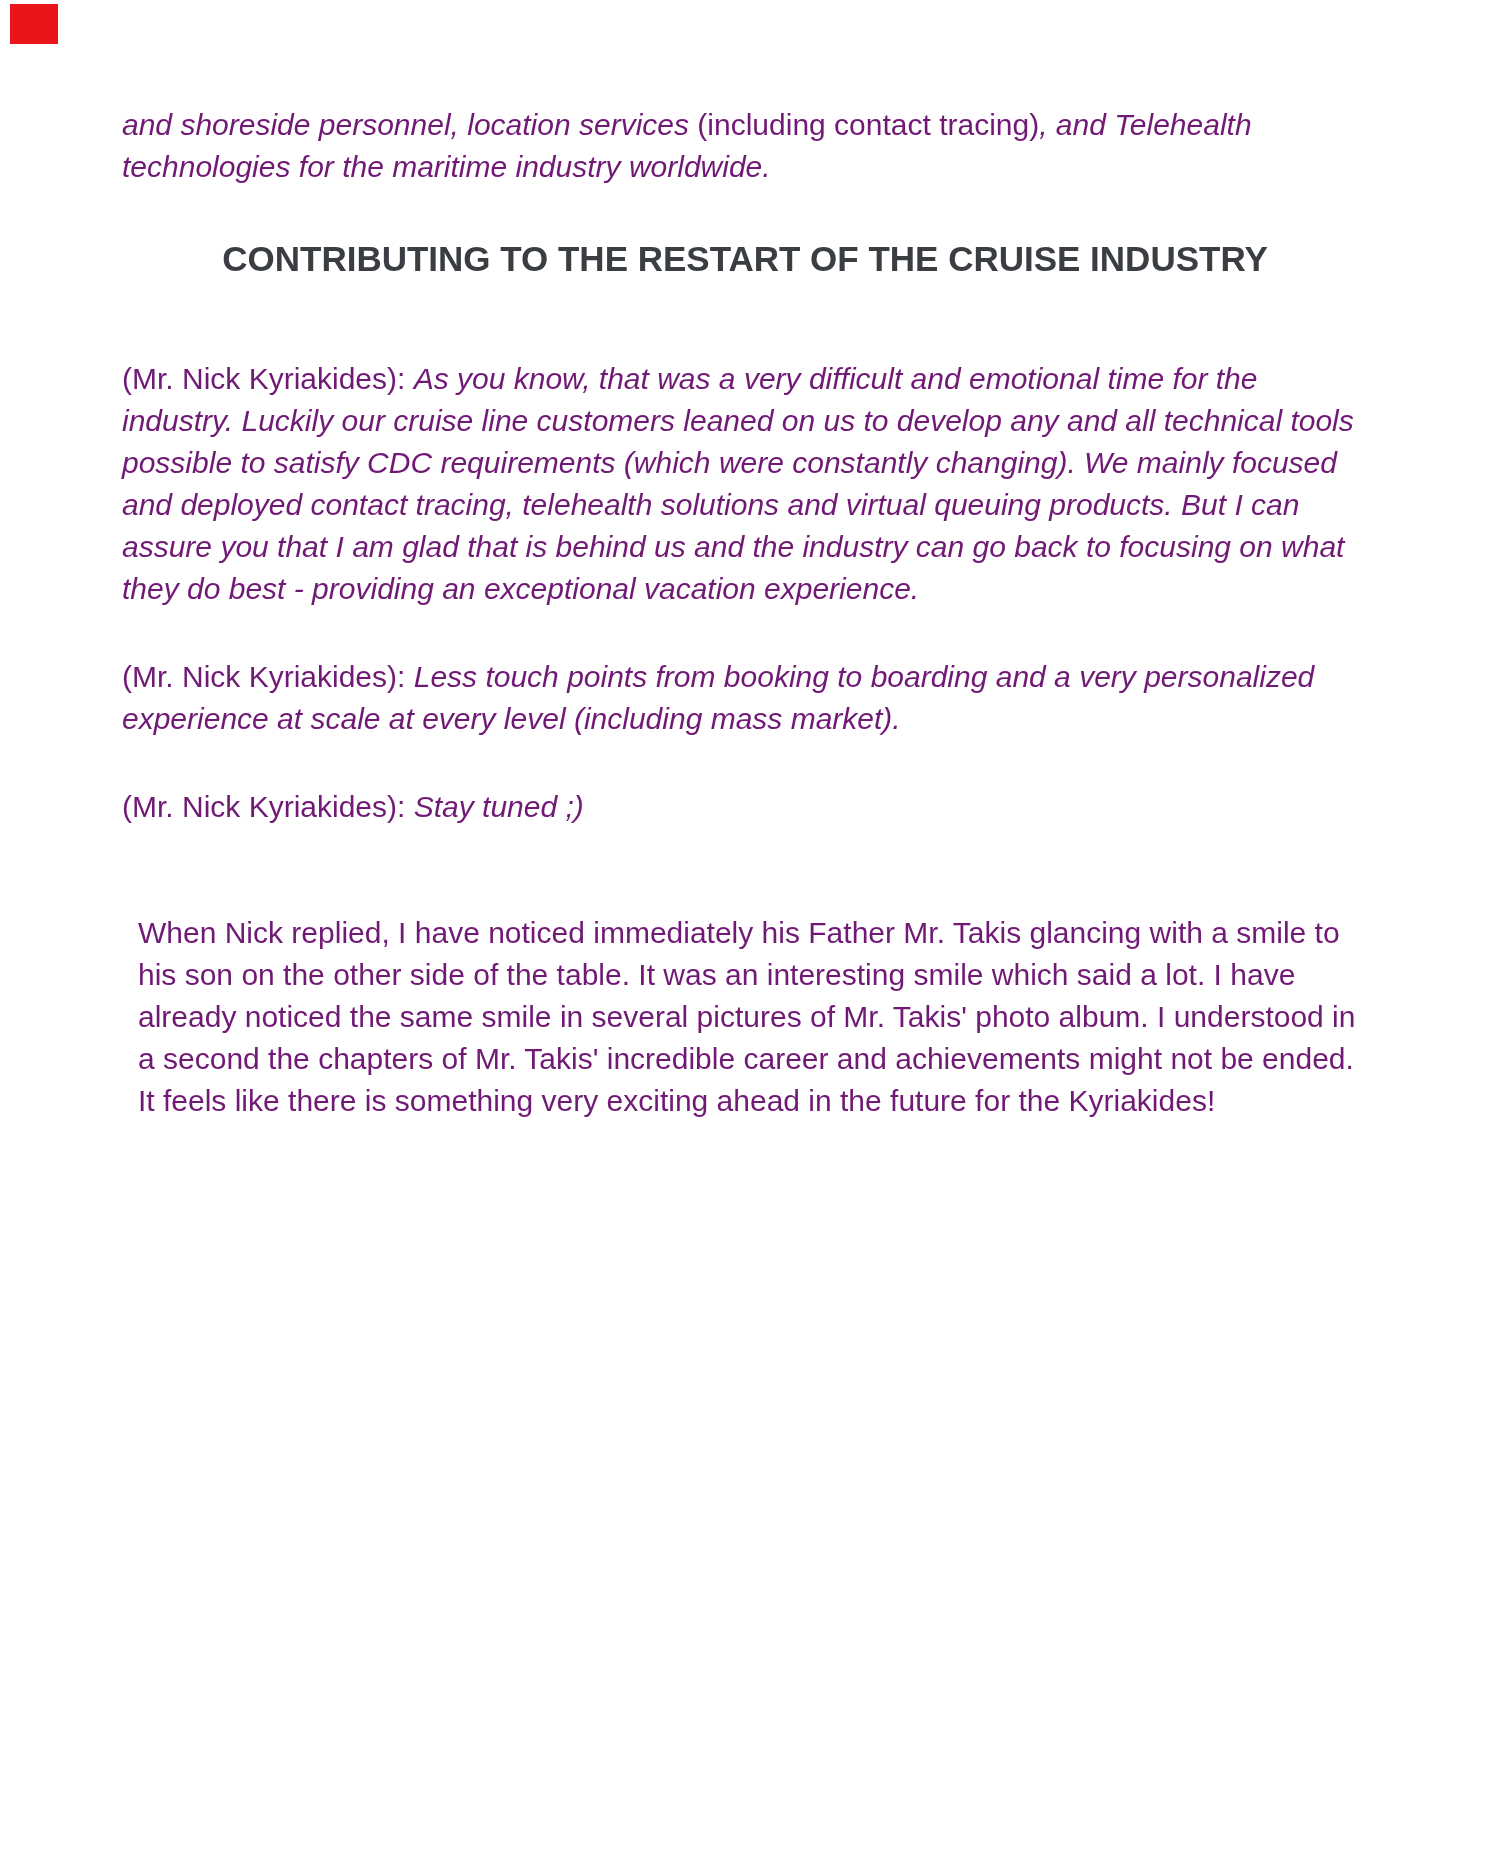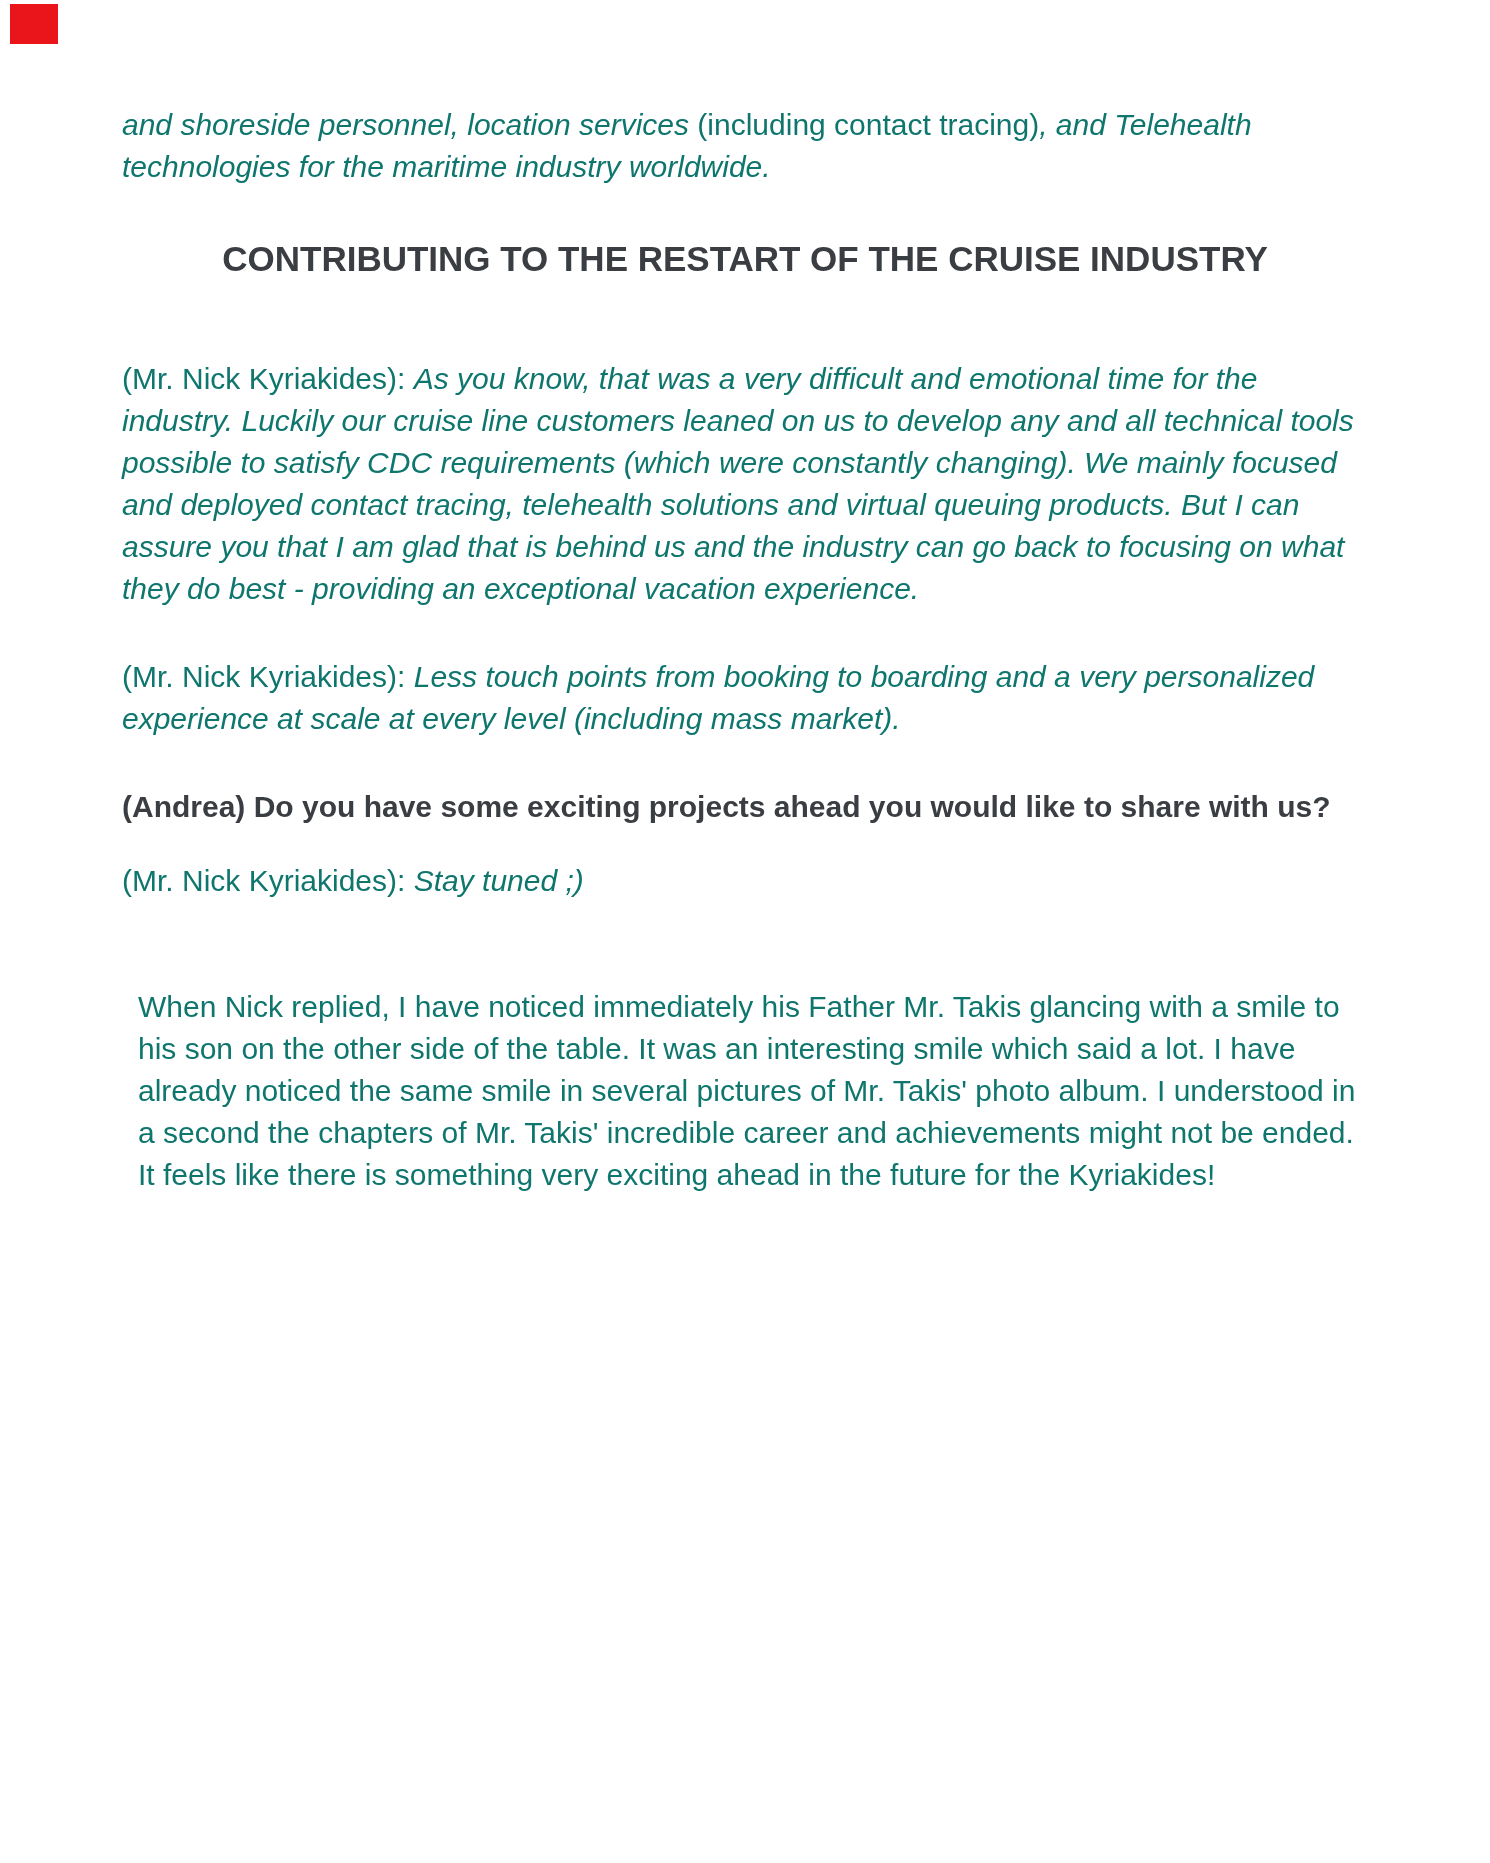--- a/index.html
+++ b/index.html
@@ -23,21 +23,21 @@
     height: 40px;
     background: #e9151b;
   }
   .content {
     padding: 104px 122px 0 122px;
   }
   .body, .q, .a, .signature {
     font-size: 30px;
     line-height: 42px;
     margin: 0;
-    color: #0f766e;
+    color: #701a75;
     word-spacing: normal;
   }
   .q {
     font-weight: bold;
     color: #3a3e42;
     margin-bottom: 30px;
   }
   .a {
     margin-bottom: 46px;
     margin-top: 32px;
@@ -80,20 +80,19 @@
   <div class="content">
 
     <p class="body intro"><span class="it">and shoreside personnel, location services </span><span>(including contact tracing)</span><span class="it">, and Telehealth technologies for the maritime industry worldwide.</span></p>
 
     <h1 class="heading">CONTRIBUTING TO THE RESTART OF THE CRUISE INDUSTRY</h1>
 
     <p class="a"><span>(Mr. Nick Kyriakides): </span><span class="it">As you know, that was a very difficult and emotional time for the industry. Luckily our cruise line customers leaned on us to develop any and all technical tools possible to satisfy CDC requirements (which were constantly changing). We mainly focused and deployed contact tracing, telehealth solutions and virtual queuing products. But I can assure you that I am glad that is behind us and the industry can go back to focusing on what they do best - providing an exceptional vacation experience.</span></p>
 
     <p class="a"><span>(Mr. Nick Kyriakides): </span><span class="it">Less touch points from booking to boarding and a very personalized experience at scale at every level (including mass market).</span></p>
 
-    <p class="q">(Andrea) Do you have some exciting projects ahead you would like to share with us?</p>
     <p class="a last"><span>(Mr. Nick Kyriakides): </span><span class="it">Stay tuned ;)</span></p>
 
     <p class="body closing">When Nick replied, I have noticed immediately his Father Mr. Takis glancing with a smile to his son on the other side of the table. It was an interesting smile which said a lot. I have already noticed the same smile in several pictures of Mr. Takis' photo album. I understood in a second the chapters of Mr. Takis' incredible career and achievements might not be ended. It feels like there is something very exciting ahead in the future for the Kyriakides!</p>
 
 
   </div>
 </div>
 
 </body></html>

